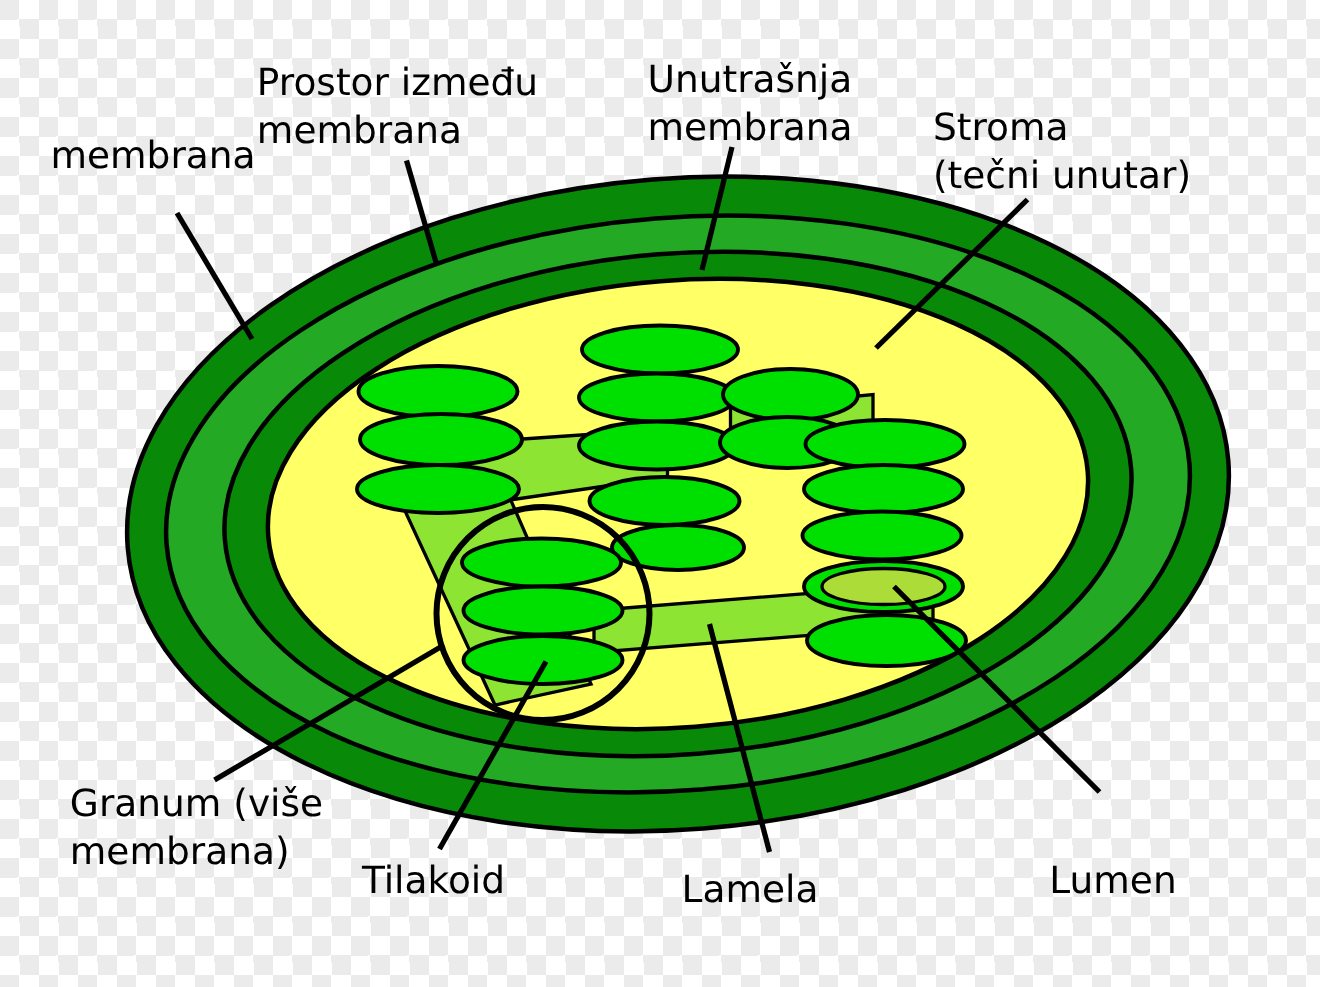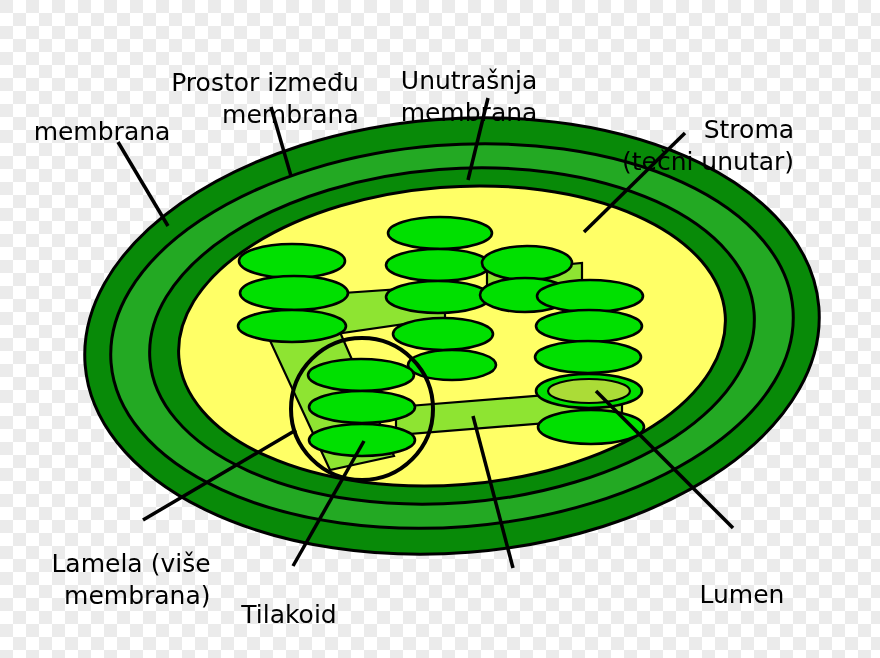--- a/index.html
+++ b/index.html
@@ -14,21 +14,21 @@
   .membranes ellipse{stroke:#000;stroke-width:3;}
   .lamellae polygon{stroke:#000;stroke-width:2.2;}
   .thylakoids ellipse{stroke:#000;stroke-width:2.6;}
   .lumen-inner{stroke:#000;stroke-width:2.2;}
   .granum-circle{fill:none;stroke:#000;stroke-width:4;}
   .pointers line{stroke:#000;stroke-width:3.5;stroke-linecap:butt;}
   .label{
     position:absolute;transform:translate(-50%,-50%);
     font-family:"DejaVu Sans","Liberation Sans",sans-serif;
     font-size:25px;line-height:32px;color:#000;
-    text-align:right;white-space:nowrap;margin-top:28px;
+    text-align:left;white-space:nowrap;
   }
   .label span{display:block;}
 </style>
 </head>
 <body>
 
 <div class="stage">
 
   <svg width="880" height="658" viewBox="0 0 880 658">
 
@@ -90,37 +90,40 @@
 
   <div class="label" style="left:102px;top:104px">
     <span>membrana</span>
   </div>
 
   <div class="label" style="left:265px;top:71px">
     <span>Prostor između</span>
     <span>membrana</span>
   </div>
 
-  <div class="label" style="left:469px;top:69px">
+  <div class="label" style="left:500px;top:69px">
     <span>Unutrašnja</span>
     <span>membrana</span>
   </div>
 
-  <div class="label" style="left:708px;top:118px">
+  <div class="label" style="left:708px;top:101px">
     <span>Stroma</span>
     <span>(tečni unutar)</span>
   </div>
 
   <div class="label" style="left:131px;top:552px">
-    <span>Lamela (više</span>
+    <span>Granum (više</span>
     <span>membrana)</span>
   </div>
 
   <div class="label" style="left:289px;top:587px">
     <span>Tilakoid</span>
   </div>
 
+  <div class="label" style="left:500px;top:593px">
+    <span>Lamela</span>
+  </div>
 
-  <div class="label" style="left:742px;top:567px">
+  <div class="label" style="left:742px;top:587px">
     <span>Lumen</span>
   </div>
 
 </div>
 
 </body></html>

